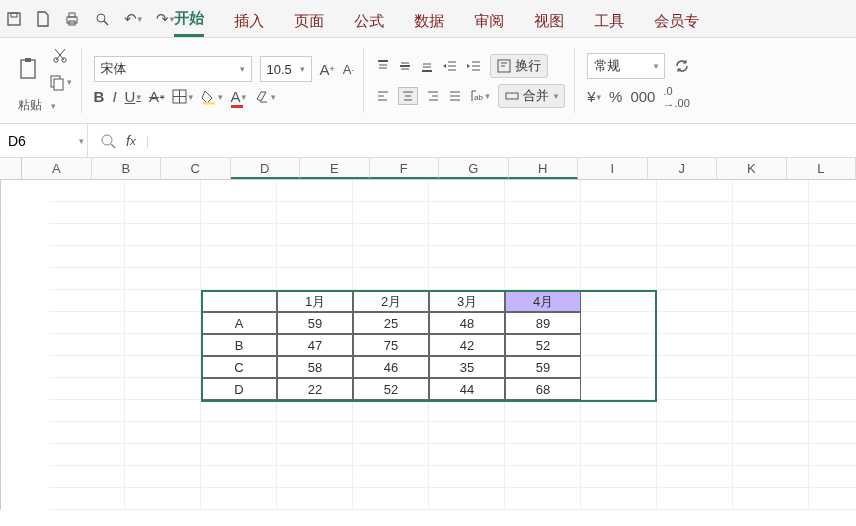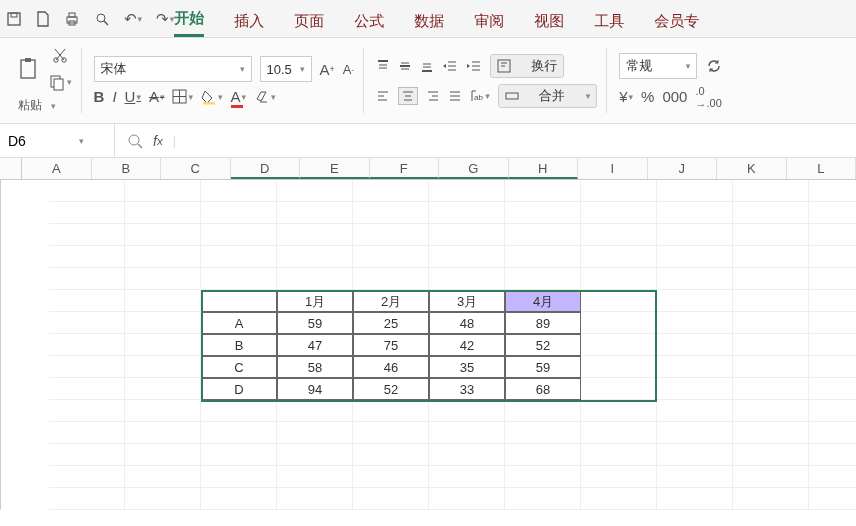--- a/index.html
+++ b/index.html
@@ -12,23 +12,23 @@
 .tabs .names .tab.active{color:#2e7d5a;font-weight:600;border-bottom:3px solid #2e7d5a;}
 .ribbon{display:flex;align-items:center;height:86px;background:#fbfbfb;border-bottom:1px solid #ddd;padding:0 8px;gap:2px;}
 .group{display:flex;flex-direction:column;justify-content:center;gap:6px;padding:0 10px;height:100%;position:relative;}
 .group:not(:last-child)::after{content:"";position:absolute;right:0;top:10px;bottom:10px;width:1px;background:#ddd;}
 .row{display:flex;align-items:center;gap:8px;}
 .big{display:flex;flex-direction:column;align-items:center;gap:2px;font-size:12px;color:#444;cursor:pointer;}
 .ic{display:inline-flex;align-items:center;justify-content:center;color:#555;cursor:pointer;font-size:15px;}
 .dd{font-size:9px;color:#888;margin-left:1px;}
 .sel{display:flex;align-items:center;border:1px solid #ccc;background:#fff;height:26px;padding:0 6px;font-size:13px;min-width:0;}
 .sel .dd{margin-left:auto;}
-.btn{display:flex;align-items:center;gap:20px;border:1px solid #ccc;background:#eee;padding:2px 6px;border-radius:3px;cursor:pointer;font-size:13px;}
+.btn{display:flex;align-items:center;gap:4px;border:1px solid #ccc;background:#eee;padding:2px 6px;border-radius:3px;cursor:pointer;font-size:13px;}
 .fxbar{display:flex;align-items:center;height:34px;background:#fff;border-bottom:1px solid #ddd;}
-.namebox{width:115px;border-right:1px solid #ddd;display:flex;align-items:center;padding:0 8px;height:100%;}
+.namebox{width:88px;border-right:1px solid #ddd;display:flex;align-items:center;padding:0 8px;height:100%;}
 .namebox input{border:none;outline:none;width:70px;font-size:14px;}
 .fxarea{display:flex;align-items:center;gap:10px;padding:0 12px;}
 .sheet{background:#fff;height:368px;overflow:hidden;position:relative;}
 .colhdrs{display:flex;height:22px;border-bottom:1px solid #ccc;background:#fafafa;}
 .corner{width:24px;border-right:1px solid #ccc;}
 .ch{width:76px;text-align:center;border-right:1px solid #ddd;font-size:13px;color:#555;line-height:22px;}
 .gridbody{display:flex;gap:48px;}
 .rowhdrs{display:flex;flex-direction:column;width:24px;}
 .rh{height:22px;border-bottom:1px solid #eee;border-right:1px solid #ccc;background:#fafafa;}
 .cells{position:relative;}
@@ -456,23 +456,23 @@
           <div class="cell"></div>
           <div class="cell"></div>
           <div class="cell"></div>
           <div class="cell"></div>
           <div class="cell"></div>
         </div>
         <div class="gridrow">
           <div class="cell"></div>
           <div class="cell"></div>
           <div class="cell" style="border: 1px solid rgb(102, 102, 102);">D</div>
-          <div class="cell" style="border: 1px solid rgb(102, 102, 102);">94</div>
+          <div class="cell" style="border: 1px solid rgb(102, 102, 102);">22</div>
           <div class="cell" style="border: 1px solid rgb(102, 102, 102);">52</div>
-          <div class="cell" style="border: 1px solid rgb(102, 102, 102);">33</div>
+          <div class="cell" style="border: 1px solid rgb(102, 102, 102);">44</div>
           <div class="cell" style="border: 1px solid rgb(102, 102, 102);">68</div>
           <div class="cell"></div>
           <div class="cell"></div>
           <div class="cell"></div>
           <div class="cell"></div>
           <div class="cell"></div>
         </div>
         <div class="gridrow">
           <div class="cell"></div>
           <div class="cell"></div>

